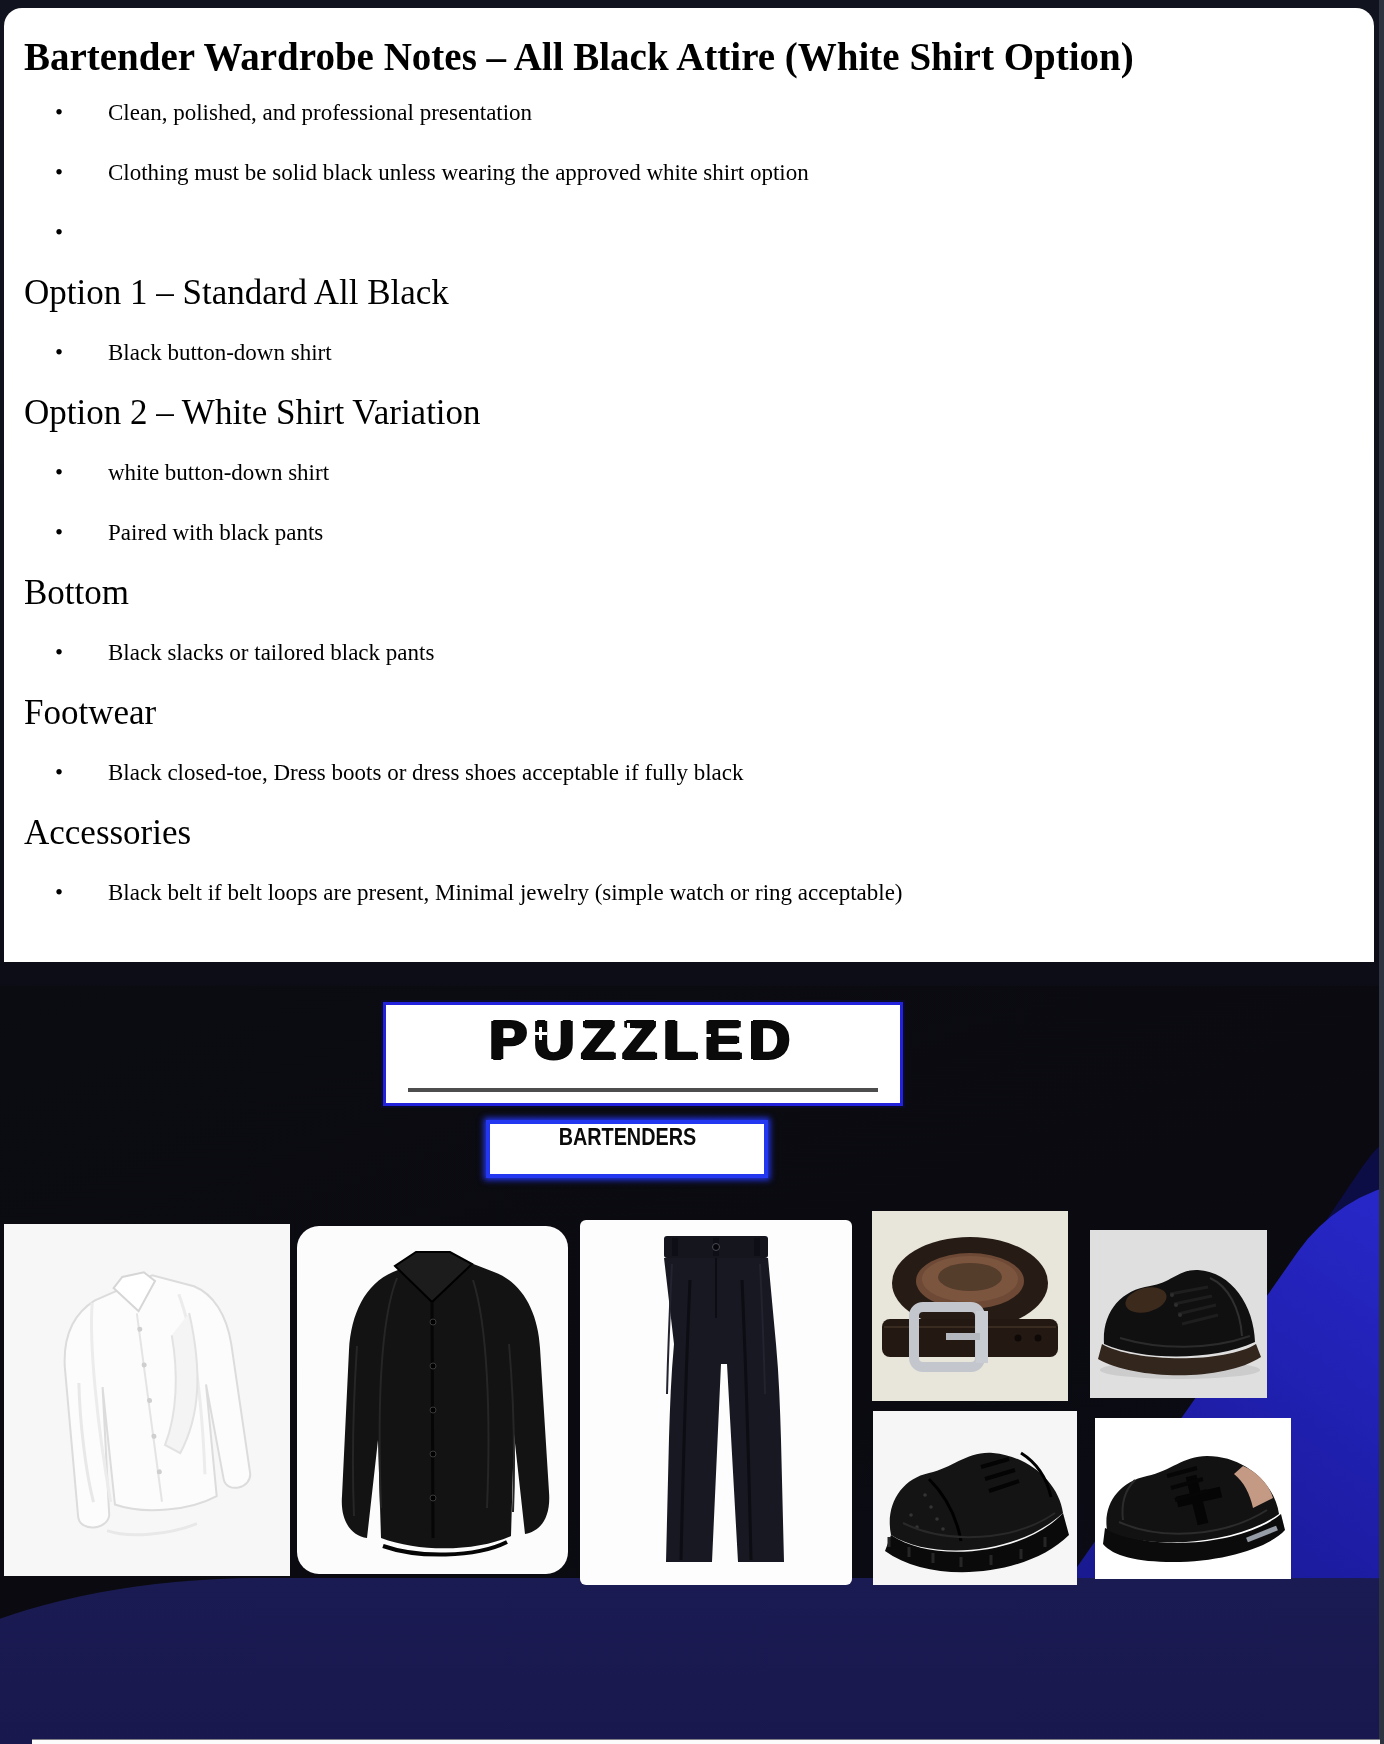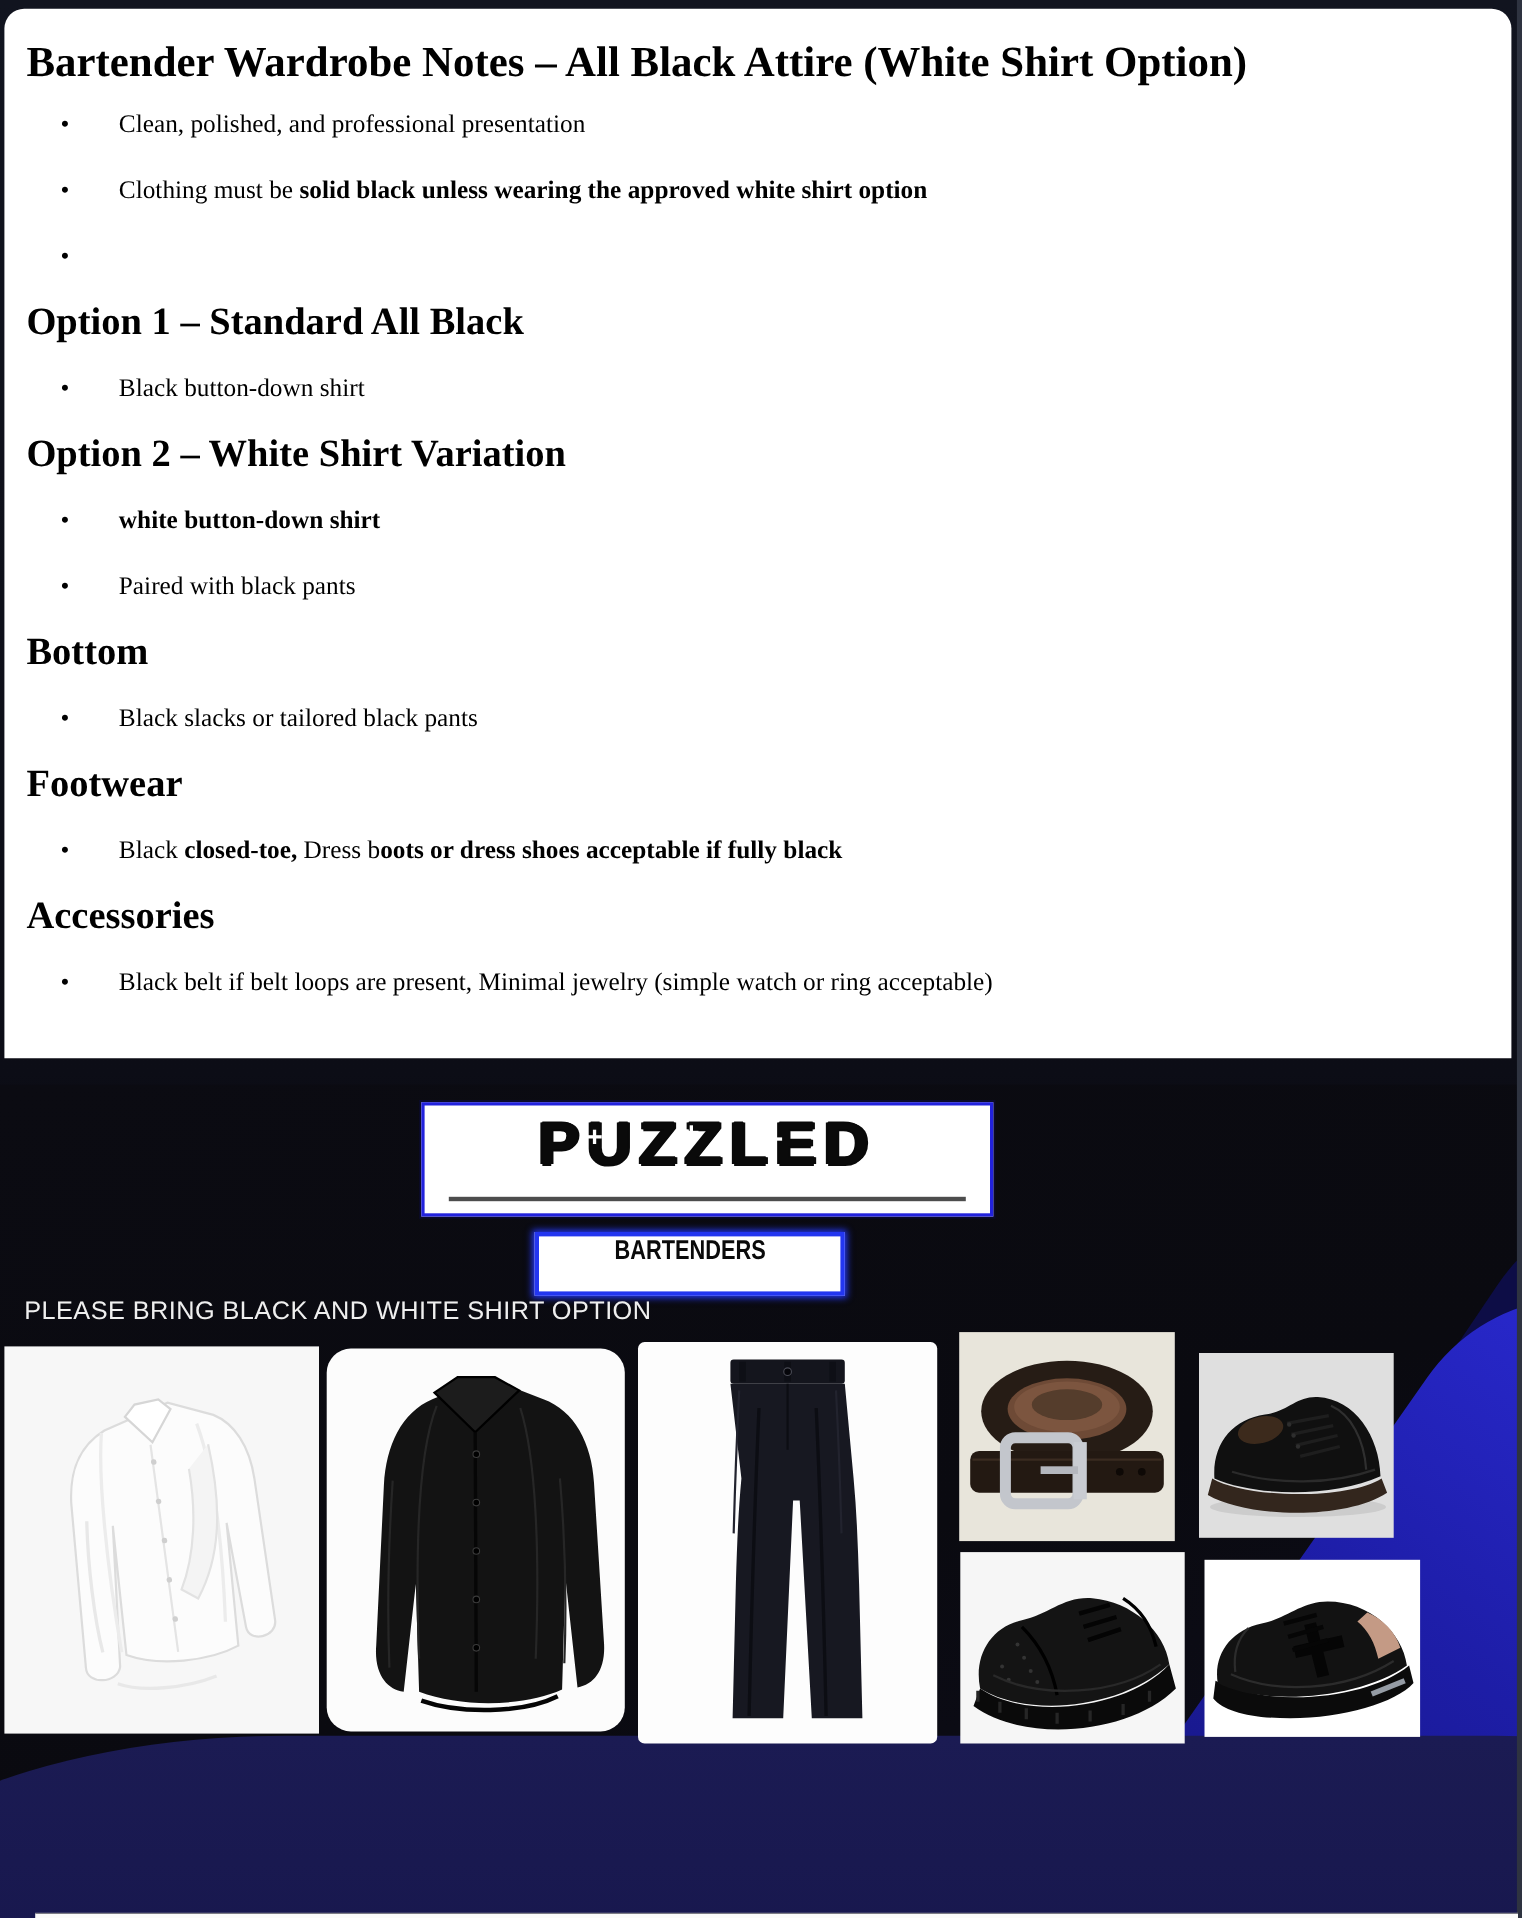--- a/index.html
+++ b/index.html
@@ -9,21 +9,21 @@
   
   .doc-card{position:absolute;left:4px;top:8px;width:1370px;height:954px;
             background:#ffffff;border-radius:18px 18px 0 0;}
   .doc-title{position:absolute;left:20px;top:26px;width:1320px;
              font-size:39px;font-weight:bold;color:#000;line-height:46px;}
   .doc-list{position:absolute;left:0;top:75px;width:1370px;}
   .doc-item{position:relative;height:60px;line-height:60px;color:#000;white-space:nowrap;}
   .doc-item.bullet{font-size:23px;padding-left:104px;}
   .doc-item.heading{font-size:35px;font-weight:bold;padding-left:20px;}
   .doc-item .dot{position:absolute;left:51px;top:0;font-size:23px;}
-  .doc-item .runs span.b{font-weight:bold;}
+  .doc-item .runs span.b{font-weight:normal;}
   
   .dark-section{position:absolute;left:0;top:962px;width:1384px;height:782px;
                 background:linear-gradient(160deg,#0b0b12 0%,#0a0a10 55%,#0d0d1c 100%);overflow:hidden;margin-top:24px;}
   .deco{position:absolute;}
   .blue-echo{left:1130px;top:130px;width:620px;height:980px;border-radius:170px;
              transform:rotate(34deg);background:#0d0d46;}
   .blue-accent{left:1060px;top:210px;width:600px;height:980px;border-radius:170px;
                transform:rotate(35deg);
                background:linear-gradient(180deg,#2a2ad2 0%,#1d1da6 38%,#10105e 100%);}
   .navy-band{left:-260px;top:612px;width:1000px;height:600px;border-radius:48%;
@@ -118,21 +118,20 @@
         <div class="pz"></div>
         <div class="pz"></div>
       </div>
       <div class="logo-rule"></div>
     </div>
 
     <div class="bartenders-box">
       <div class="bartenders-text">BARTENDERS</div>
     </div>
 
-    <div class="banner-text">PLEASE BRING BLACK AND WHITE SHIRT OPTION</div>
 
     <div class="photo ph-white-shirt" role="img" aria-label="white-button-down-shirt-photo">
       <svg viewBox="0 0 286 352">
         <g transform="rotate(-7 150 180)">
           <path d="M104,70 c-26,12 -36,34 -38,62 l-5,150 c-1,16 27,18 31,3 l9,-128 -2,118 c28,14 74,15 102,4 l3,-112 6,96 c1,15 27,13 27,-3 l-3,-130 c-1,-30 -12,-52 -30,-62 l-40,-16 z" fill="#fcfcfc" stroke="#dcdcdc" stroke-width="2"></path>
           <path d="M101,72 c-8,40 -10,120 -6,200" fill="none" stroke="#ececec" stroke-width="3"></path>
           <path d="M188,74 c10,42 10,110 4,182" fill="none" stroke="#ececec" stroke-width="3"></path>
           <path d="M196,94 c6,60 -2,104 -26,138 l-14,-10 c16,-30 22,-70 20,-108" fill="#f4f4f4" stroke="#e2e2e2" stroke-width="2"></path>
           <path d="M124,60 l22,26 20,-28 -10,-10 -22,2 z" fill="#ffffff" stroke="#d6d6d6" stroke-width="2"></path>
           <path d="M144,88 l2,190" stroke="#e4e4e4" stroke-width="2"></path>

